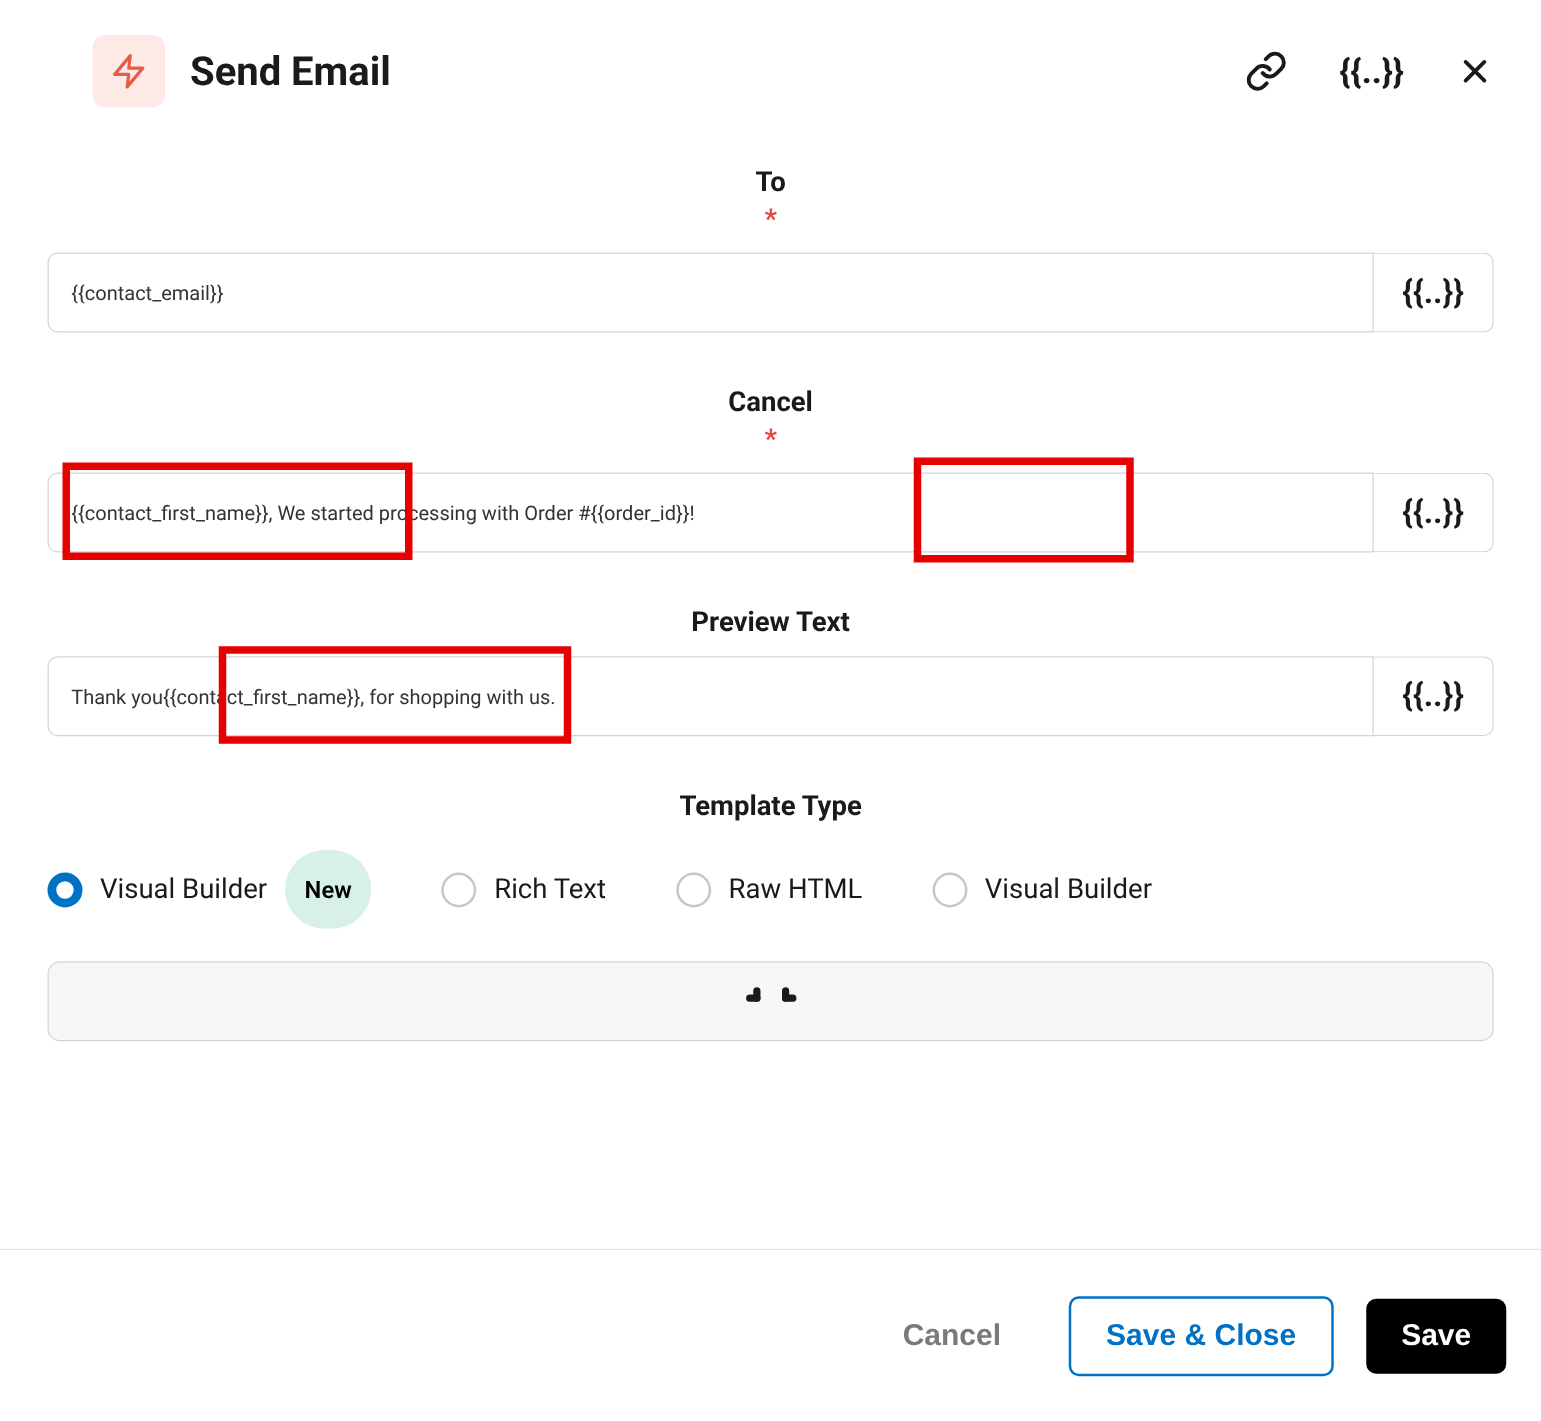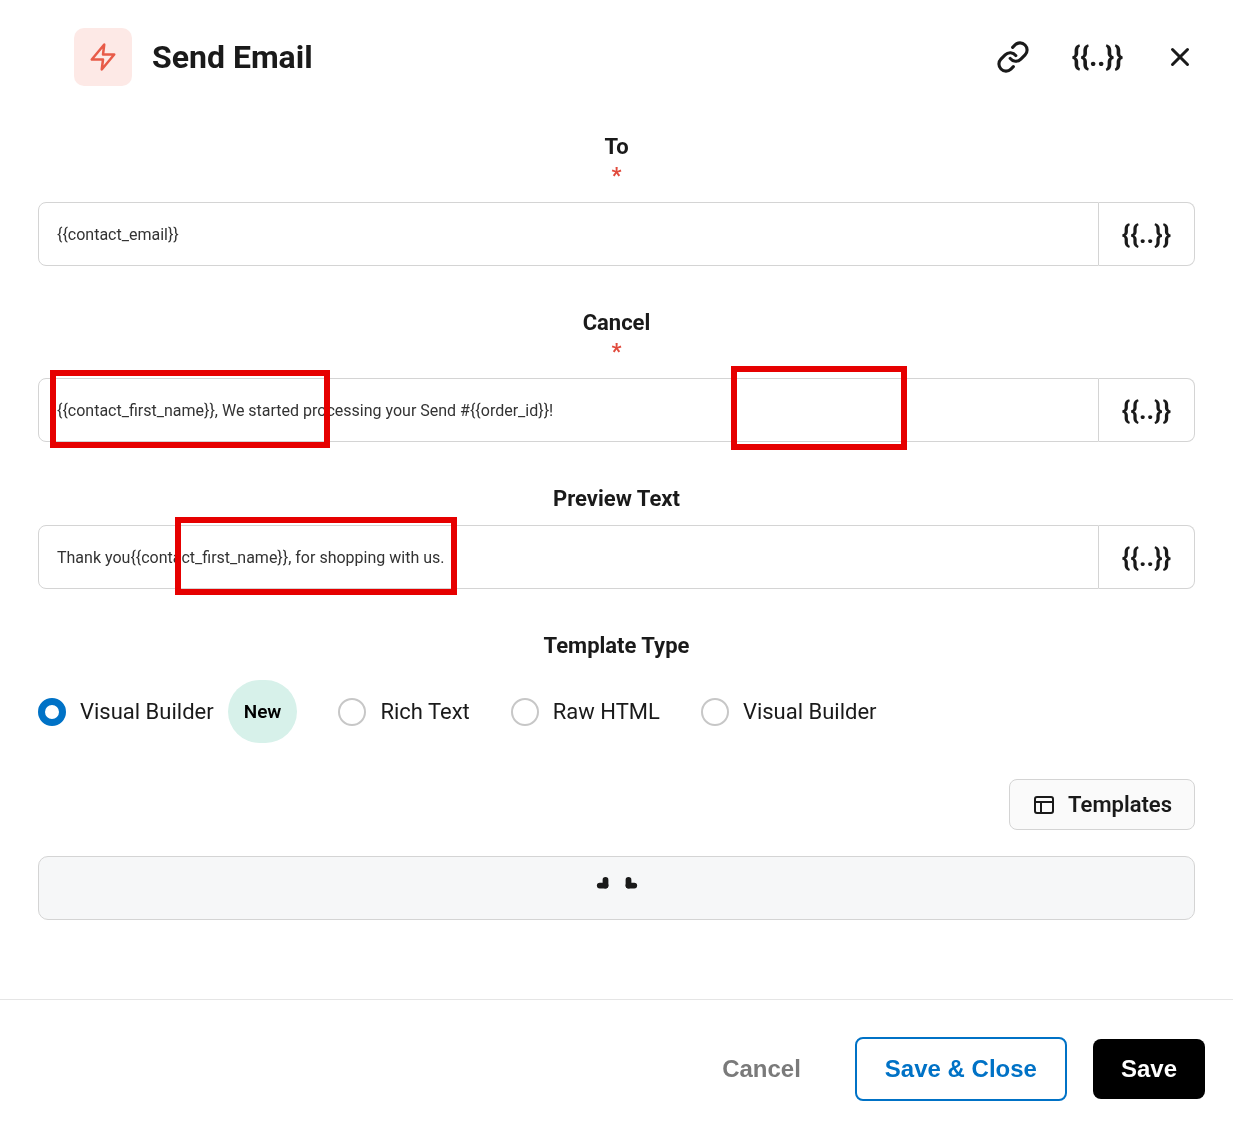--- a/index.html
+++ b/index.html
@@ -92,21 +92,21 @@
     background: #fff;
   }
   .hl {
     position: absolute;
     border: 6px solid #e60000;
     pointer-events: none;
   }
   .radio-group {
     display: flex;
     align-items: center;
-    gap: 41px;
+    gap: 56px;
     margin-top: 22px;
   }
   .radio-item {
     display: flex;
     align-items: center;
     gap: 14px;
     cursor: pointer;
   }
   .radio-circle {
     width: 28px;
@@ -241,21 +241,21 @@
   </div>
 
   <div class="field-block">
     <div class="label">
       <span>Cancel</span>
       <span class="req">*</span>
     </div>
     <div class="input-row" style="position:relative;">
       <div class="text-input">
         <span>{{contact_first_name}}</span>
-          <span>, We started processing your Send # </span>
+          <span>, We started processing with Order # </span>
           <span>{{order_id}}</span>
           <span>!</span>
       </div>
       <div class="var-btn">{{..}}</div>
       <div class="hl" style="left:12px; top:-8px; width:280px; height:78px;"></div>
       <div class="hl" style="left:693px; top:-12px; width:176px; height:84px;"></div>
     </div>
   </div>
 
   <div class="field-block">
@@ -291,30 +291,20 @@
         <div class="radio-circle"></div>
         <span class="radio-label">Raw HTML</span>
       </div>
       <div class="radio-item">
         <div class="radio-circle"></div>
         <span class="radio-label">Visual Builder</span>
       </div>
     </div>
   </div>
 
-  <div class="templates-row">
-    <div class="templates-btn">
-      <svg width="24" height="24" viewBox="0 0 24 24" fill="none" stroke="currentColor" stroke-width="2">
-          <rect x="3" y="4" width="18" height="16" rx="2"></rect>
-          <line x1="3" y1="9" x2="21" y2="9"></line>
-          <line x1="9" y1="9" x2="9" y2="20"></line>
-        </svg>
-      <span>Templates</span>
-    </div>
-  </div>
 
   <div class="preview-pane">
     <div class="crop-icon">
       <svg width="46" height="46" viewBox="0 0 24 24" fill="none" stroke="#1a1a1a" stroke-width="3" stroke-linecap="round">
           <path d="M6 3v3"></path>
           <path d="M3 6h3"></path>
           <path d="M18 3v3"></path>
           <path d="M21 6h-3"></path>
         </svg>
     </div>

